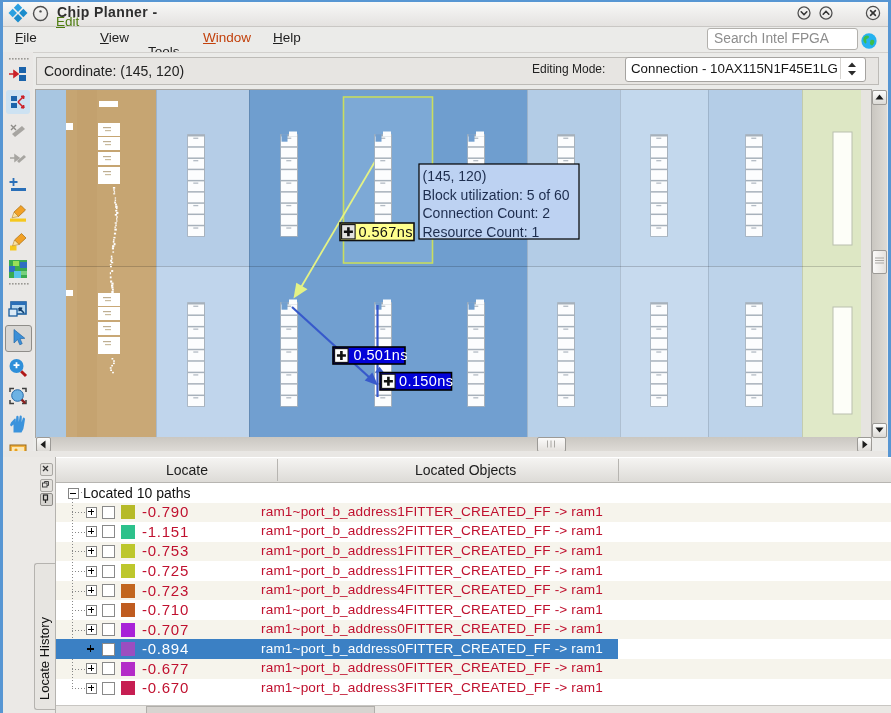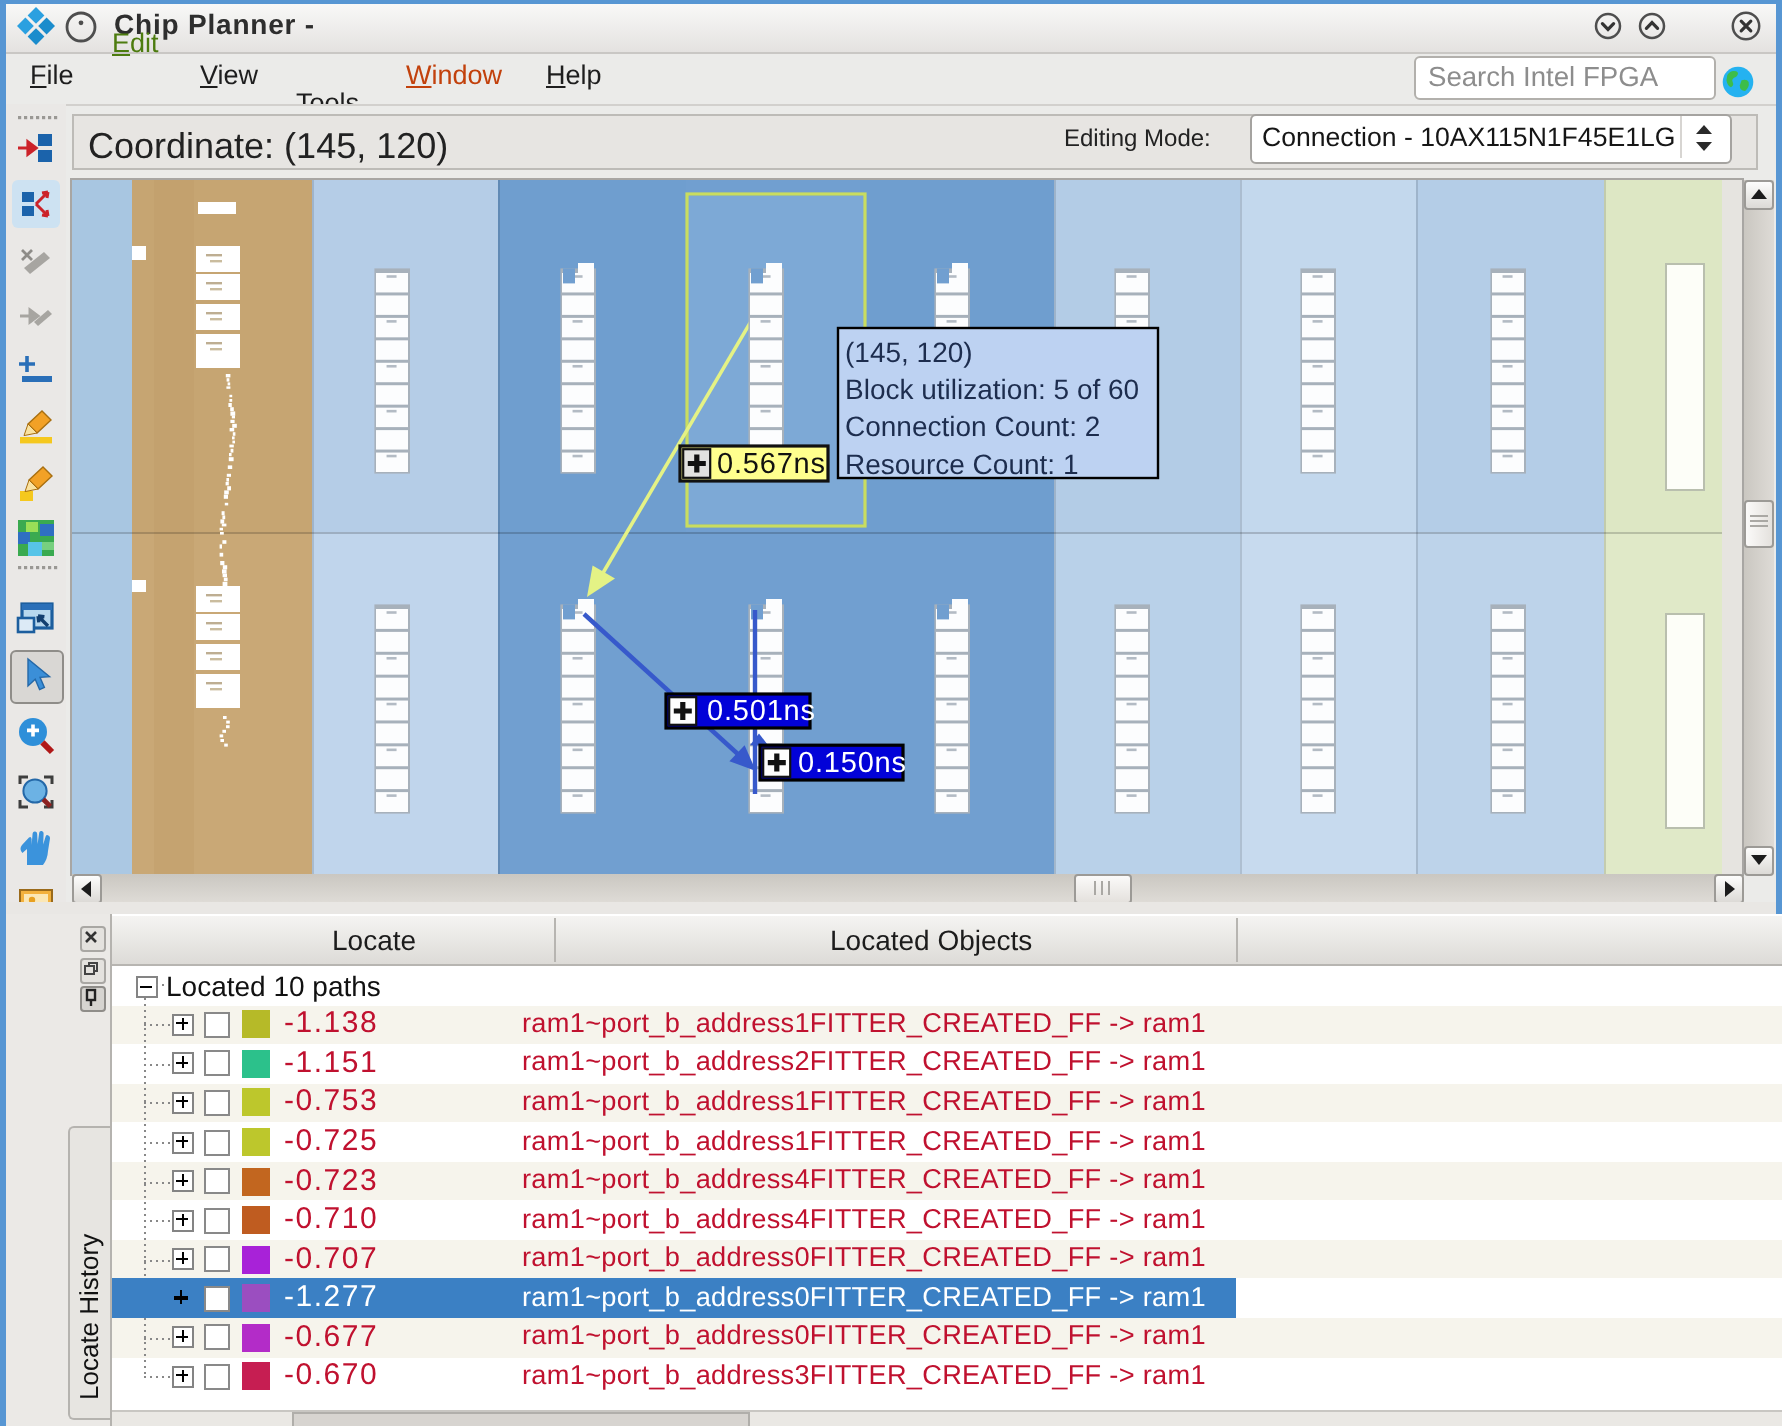--- a/index.html
+++ b/index.html
@@ -48,21 +48,21 @@
 <div class="abs" style="left:707px;top:28px;width:149px;height:20px;background:#fff;border:1px solid #b2b0ac;border-radius:3px;"></div>
 <div class="abs txt" style="left:714px;top:31px;font-size:13.8px;color:#8d8d8d;">Search Intel FPGA</div>
 <svg class="abs" style="left:861px;top:33px" width="16" height="16" viewBox="0 0 18 18">
 <circle cx="9" cy="9" r="8.6" fill="#25b2f0"></circle>
 <path d="M3,5 Q5,2 8,3 Q10,4 8,6 Q5,7 6,9 Q7,11 5,12 Q3,11 2.5,8 Z" fill="#3dbd4a"></path>
 <path d="M11,8 Q14,7 15,9 Q15.5,12 13,14 Q10,14 10,11 Z" fill="#3dbd4a"></path>
   </svg>
 <div class="abs" style="left:3px;top:52px;width:885px;height:34px;background:#ebebe9;"></div>
 <div class="abs" style="left:3px;top:52px;width:885px;height:1px;background:#d2d0cd;"></div>
 <div class="abs" style="left:36px;top:57px;width:841px;height:26px;background:#e7e5e2;border:1px solid #bdbbb7;"></div>
-<div class="abs txt" style="left:44px;top:63px;font-size:18px;color:#222;">Coordinate: (145, 120)</div>
+<div class="abs txt" style="left:44px;top:63px;font-size:14px;color:#222;">Coordinate: (145, 120)</div>
 <div class="abs txt" style="left:532px;top:62px;font-size:12px;color:#222;">Editing Mode:</div>
 <div class="abs" style="left:625px;top:57px;width:239px;height:23px;background:#fff;border:1px solid #a5a3a0;border-radius:3px;"></div>
 <div class="abs txt" style="left:631px;top:61px;font-size:13.3px;color:#161616;">Connection - 10AX115N1F45E1LG</div>
 <div class="abs" style="left:840px;top:58px;width:1px;height:21px;background:#d7d5d2;"></div>
 <svg class="abs" style="left:845px;top:59px" width="14" height="20" viewBox="0 0 14 20">
 <path d="M3,8 L7,3.5 L11,8 Z" fill="#2a2a2a"></path>
     <path d="M3,12 L7,16.5 L11,12 Z" fill="#2a2a2a"></path>
   </svg>
 <div class="abs" style="left:3px;top:52px;width:30px;height:661px;background:#eae8e6;"></div>
 <svg class="abs" style="left:8px;top:57px" width="22" height="4" viewBox="0 0 22 4">
@@ -578,21 +578,21 @@
 <div class="abs txt" style="left:83px;top:485px;font-size:14px;color:#111;">Located 10 paths</div>
 <div class="abs" style="left:68px;top:488px;width:9px;height:9px;background:#fff;border:1px solid #848484;"></div>
 <div class="abs" style="left:70px;top:493px;width:6px;height:1px;background:#000;"></div>
 <div class="abs" style="left:56px;top:502.6px;width:835px;height:19.6px;background:#f6f4ec;"></div>
 <div class="abs" style="left:72px;top:512.3px;width:13px;height:1px;background:repeating-linear-gradient(90deg,#888 0 1px,transparent 1px 3px);"></div>
 <div class="abs" style="left:86px;top:506.8px;width:9px;height:9px;background:#fff;border:1px solid #848484;"></div>
 <div class="abs" style="left:88px;top:511.3px;width:6px;height:1px;background:#000;"></div>
 <div class="abs" style="left:90.5px;top:508.8px;width:1px;height:6px;background:#000;"></div>
 <div class="abs" style="left:102px;top:505.8px;width:11px;height:11px;background:#fff;border:1px solid #898989;"></div>
 <div class="abs" style="left:121px;top:505.3px;width:14px;height:14px;background:#b6ba28;"></div>
-<div class="abs txt" style="left:142px;top:503.3px;font-size:15px;letter-spacing:.75px;color:#c0112f;">-1.138</div>
+<div class="abs txt" style="left:142px;top:503.3px;font-size:15px;letter-spacing:.75px;color:#c0112f;">-0.790</div>
 <div class="abs txt" style="left:261px;top:503.8px;font-size:13.6px;letter-spacing:.15px;color:#c0112f;">ram1~port_b_address1FITTER_CREATED_FF -&gt; ram1</div>
 <div class="abs" style="left:72px;top:531.9px;width:13px;height:1px;background:repeating-linear-gradient(90deg,#888 0 1px,transparent 1px 3px);"></div>
 <div class="abs" style="left:86px;top:526.4px;width:9px;height:9px;background:#fff;border:1px solid #848484;"></div>
 <div class="abs" style="left:88px;top:530.9px;width:6px;height:1px;background:#000;"></div>
 <div class="abs" style="left:90.5px;top:528.4px;width:1px;height:6px;background:#000;"></div>
 <div class="abs" style="left:102px;top:525.4px;width:11px;height:11px;background:#fff;border:1px solid #898989;"></div>
 <div class="abs" style="left:121px;top:524.9px;width:14px;height:14px;background:#2cc18b;"></div>
 <div class="abs txt" style="left:142px;top:522.9px;font-size:15px;letter-spacing:.75px;color:#c0112f;">-1.151</div>
 <div class="abs txt" style="left:261px;top:523.4px;font-size:13.6px;letter-spacing:.15px;color:#c0112f;">ram1~port_b_address2FITTER_CREATED_FF -&gt; ram1</div>
 <div class="abs" style="left:56px;top:541.6px;width:835px;height:19.6px;background:#f6f4ec;"></div>
@@ -636,21 +636,21 @@
 <div class="abs" style="left:90.5px;top:626.1px;width:1px;height:6px;background:#000;"></div>
 <div class="abs" style="left:102px;top:623.1px;width:11px;height:11px;background:#fff;border:1px solid #898989;"></div>
 <div class="abs" style="left:121px;top:622.6px;width:14px;height:14px;background:#a822d8;"></div>
 <div class="abs txt" style="left:142px;top:620.6px;font-size:15px;letter-spacing:.75px;color:#c0112f;">-0.707</div>
 <div class="abs txt" style="left:261px;top:621.1px;font-size:13.6px;letter-spacing:.15px;color:#c0112f;">ram1~port_b_address0FITTER_CREATED_FF -&gt; ram1</div>
 <div class="abs" style="left:56px;top:639.4px;width:562px;height:19.6px;background:#3b80c4;"></div>
 <div class="abs" style="left:87px;top:648.2px;width:7px;height:1.4px;background:#000;"></div>
 <div class="abs" style="left:89.8px;top:645.4px;width:1.4px;height:7px;background:#000;"></div>
 <div class="abs" style="left:102px;top:642.7px;width:11px;height:11px;background:#fff;border:1px solid #898989;"></div>
 <div class="abs" style="left:121px;top:642.2px;width:14px;height:14px;background:#9b4ec0;"></div>
-<div class="abs txt" style="left:142px;top:640.2px;font-size:15px;letter-spacing:.75px;color:#fff;">-1.277</div>
+<div class="abs txt" style="left:142px;top:640.2px;font-size:15px;letter-spacing:.75px;color:#fff;">-0.894</div>
 <div class="abs txt" style="left:261px;top:640.7px;font-size:13.6px;letter-spacing:.15px;color:#fff;">ram1~port_b_address0FITTER_CREATED_FF -&gt; ram1</div>
 <div class="abs" style="left:56px;top:659.0px;width:835px;height:19.6px;background:#f6f4ec;"></div>
 <div class="abs" style="left:72px;top:668.7px;width:13px;height:1px;background:repeating-linear-gradient(90deg,#888 0 1px,transparent 1px 3px);"></div>
 <div class="abs" style="left:86px;top:663.2px;width:9px;height:9px;background:#fff;border:1px solid #848484;"></div>
 <div class="abs" style="left:88px;top:667.7px;width:6px;height:1px;background:#000;"></div>
 <div class="abs" style="left:90.5px;top:665.2px;width:1px;height:6px;background:#000;"></div>
 <div class="abs" style="left:102px;top:662.2px;width:11px;height:11px;background:#fff;border:1px solid #898989;"></div>
 <div class="abs" style="left:121px;top:661.7px;width:14px;height:14px;background:#b32cc8;"></div>
 <div class="abs txt" style="left:142px;top:659.7px;font-size:15px;letter-spacing:.75px;color:#c0112f;">-0.677</div>
 <div class="abs txt" style="left:261px;top:660.2px;font-size:13.6px;letter-spacing:.15px;color:#c0112f;">ram1~port_b_address0FITTER_CREATED_FF -&gt; ram1</div>

